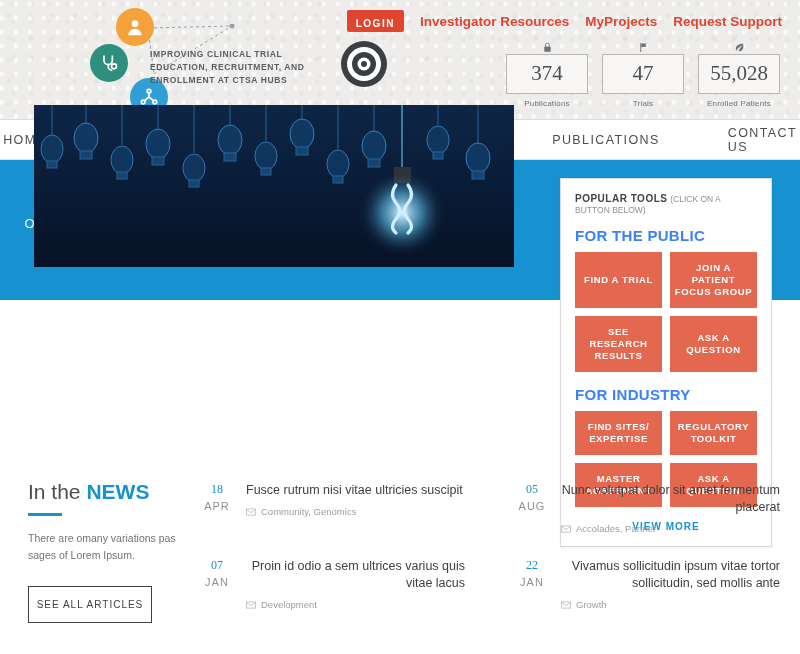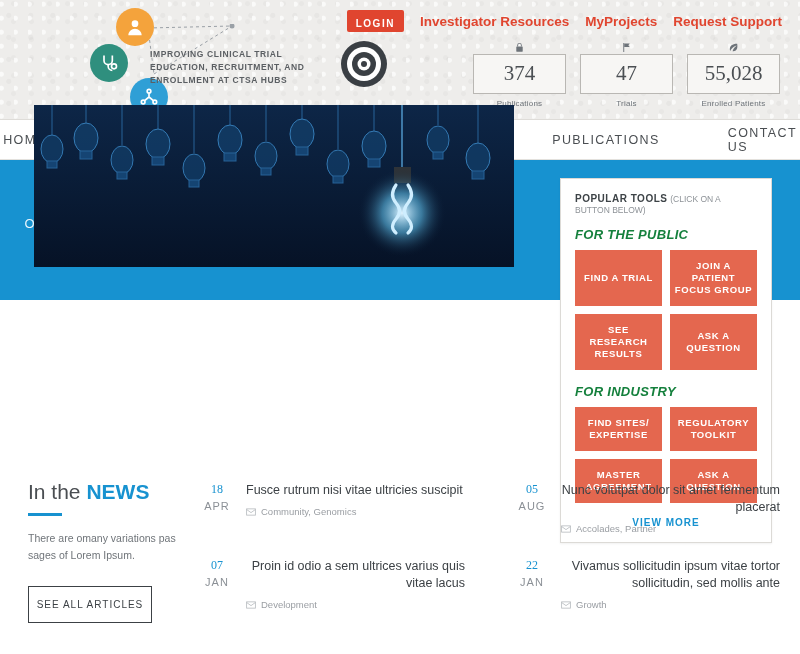--- a/index.html
+++ b/index.html
@@ -50,21 +50,21 @@
     font-size: 13.5px;
   }
   .login-btn {
     background: #e0452f; color: #fff; font-size: 10px; font-weight: bold;
     letter-spacing: 1.5px; padding: 8px 9px 3px; border-radius: 2px;
     text-transform: uppercase;
   }
   .top-link { color: #e0452f; font-weight: bold; cursor: pointer; }
 
   .stats { position: absolute; right: 20px; top: 40px; display: flex; gap: 14px; }
-  .stat { text-align: center; width: 93px; }
+  .stat { text-align: center; width: 82px; }
   .stat .icon { height: 14px; color: #6d7379; }
   .stat .icon svg { width: 11px; height: 13px; }
   .stat .num {
     border: 1px solid #b9b7b3; background: #f7f6f4;
     font-size: 21px; color: #4b4f53; padding: 6px 2px 7px;
     font-family: "Liberation Serif", serif;
   }
   .stat .lbl { font-size: 8px; color: #6d7379; margin-top: 5px; letter-spacing: .2px; }
 
   
@@ -96,23 +96,22 @@
   
   .tools-panel {
     position: absolute; right: 28px; top: 178px; width: 212px;
     background: #fff; border: 1px solid #dcdad6; padding: 14px 14px 10px;
     box-shadow: 0 1px 2px rgba(0,0,0,.06);
   }
   .tools-head { font-size: 10px; color: #3d4347; margin-bottom: 12px; }
   .tools-head b { font-weight: bold; letter-spacing: .5px; }
   .tools-head span { color: #8d9297; font-size: 8.5px; }
   .tools-section {
-    color: #15803d; font-size: 13px; font-weight: bold; letter-spacing: .3px;
+    color: #3b82f6; font-size: 15px; font-weight: bold; letter-spacing: .3px;
     margin: 4px 0 8px;
-    font-style: italic;
   }
   .btn-grid { display: grid; grid-template-columns: 1fr 1fr; gap: 8px; }
   .tool-btn {
     background: #e4674f; color: #fff; font-size: 9.5px; font-weight: bold;
     letter-spacing: .6px; text-align: center; padding: 10px 4px;
     min-height: 36px; display: flex; align-items: center; justify-content: center;
     line-height: 12px; cursor: pointer;
   }
   .view-more {
     text-align: center; color: #1792d0; font-size: 10px; font-weight: bold;

